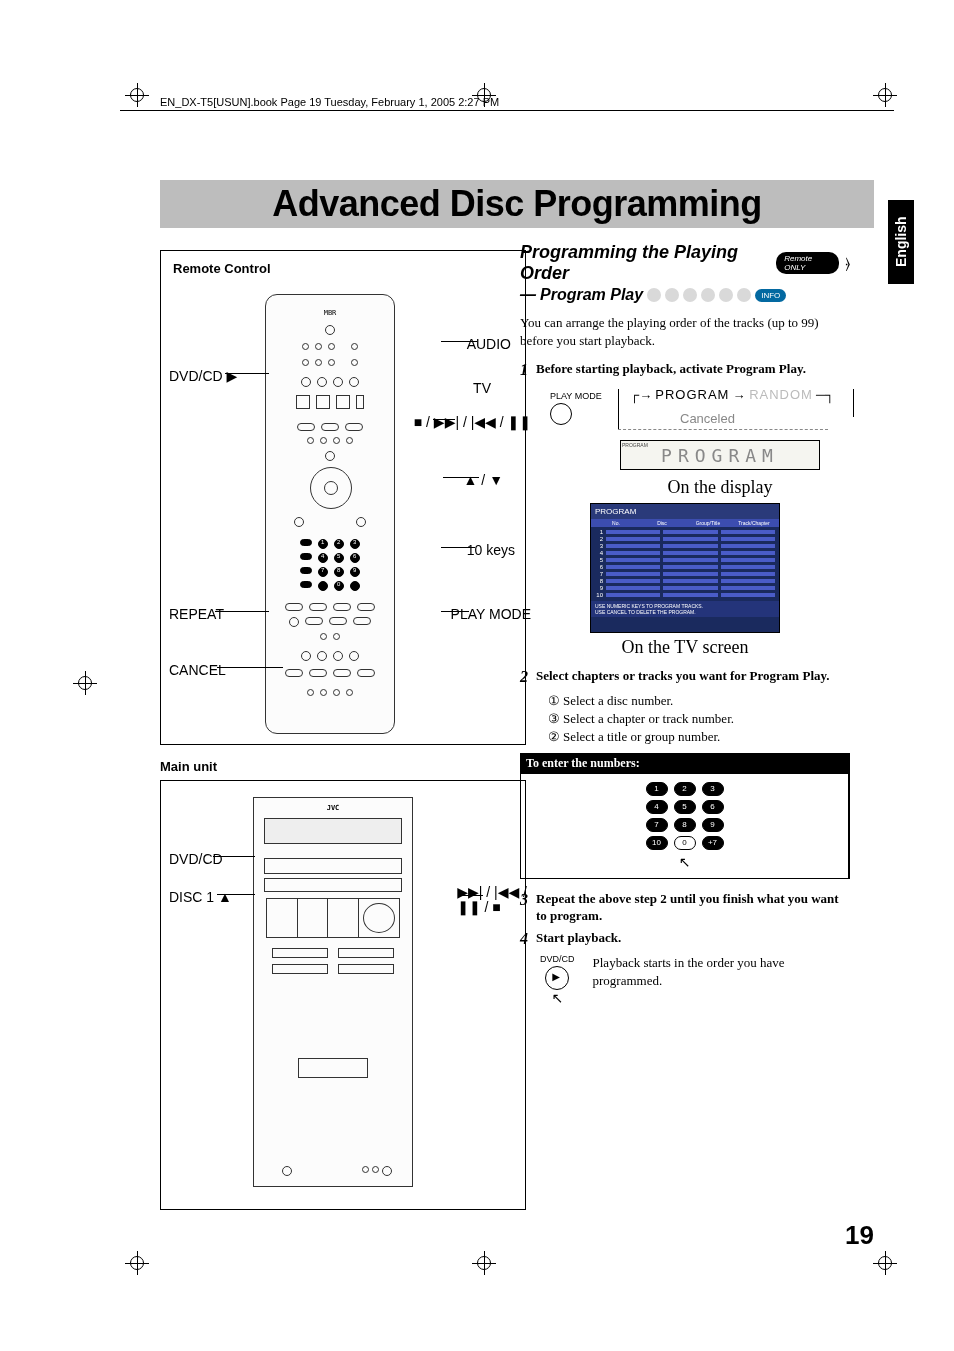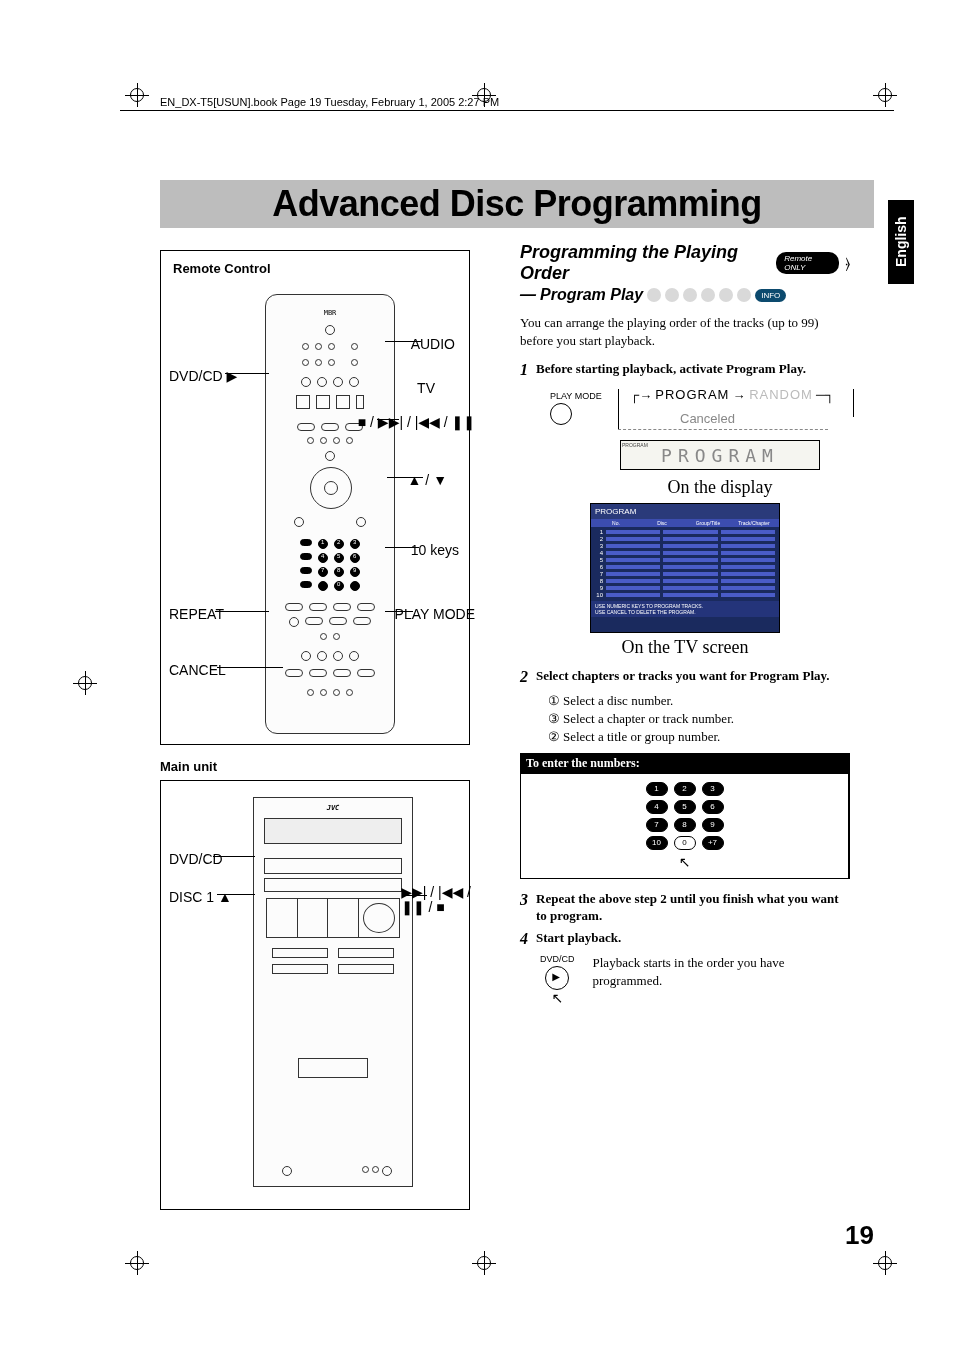--- a/index.html
+++ b/index.html
@@ -72,21 +72,21 @@
     font-weight: bold;
     writing-mode: vertical-rl;
     transform: rotate(180deg);
     text-align: center;
     line-height: 26px;
   }
   .left-col {
     position: absolute;
     left: 100px;
     top: 210px;
-    width: 310px;
+    width: 366px;
   }
   .right-col {
     position: absolute;
     left: 460px;
     top: 202px;
     width: 330px;
   }
   .box {
     border: 1px solid #000;
     padding: 10px 12px 14px;
@@ -135,21 +135,21 @@
     gap:4px;
     margin-bottom:10px;
   }
   .subtitle {
     font-size: 16px;
     font-weight: bold;
     font-style: italic;
   }
   .dot { width:14px; height:14px; border-radius:50%; background:#d9d9d9; display:inline-block; }
   .info-badge {
-    background:#0c4a6e; color:#fff; font-size:8px; border-radius:8px; padding:2px 6px;
+    background:#0369a1; color:#fff; font-size:8px; border-radius:8px; padding:2px 6px;
   }
   .body-text {
     font-size: 13px;
     line-height: 1.35;
     margin-bottom: 12px;
     font-family: 'Times New Roman', serif;
   }
   .step-row { display:flex; gap:8px; margin-bottom:6px; }
   .step-num {
     font-weight:bold;
@@ -297,21 +297,21 @@
   .r-circ.sm { width:7px; height:7px;}
   .r-oval { width:18px; height:8px; border:1px solid #333; border-radius:5px;}
   .r-rect { width:14px; height:14px; border:1px solid #333;}
   .ten-key .r-circ { background:#000; border-color:#000; position:relative;}
   .ten-key .r-circ span { color:#fff; font-size:6px; position:absolute; left:2px; top:-1px;}
   .main-body {
     position:absolute; left:80px; top:6px; width:160px; height:390px;
     border:1px solid #333; background:#fcfcfc;
   }
   .mbr { position:absolute; top:14px; left:0; right:0; text-align:center; font-size:7px; font-family:monospace;}
-  .jvc { position:absolute; top:6px; left:0; right:0; text-align:center; font-size:7px; font-family:monospace; font-weight:bold;font-style:italic;}
+  .jvc { position:absolute; top:6px; left:0; right:0; text-align:center; font-size:7px; font-family:monospace; font-weight:bold;}
 </style>
 </head>
 <body>
 
 <div class="page">
   <div class="header-line">EN_DX-T5[USUN].book  Page 19  Tuesday, February 1, 2005  2:27 PM</div>
   <div class="header-rule"></div>
 
   <span class="crop-mark crop-tl"><span class="crop-circle"></span></span>
   <span class="crop-mark crop-tr"><span class="crop-circle"></span></span>

